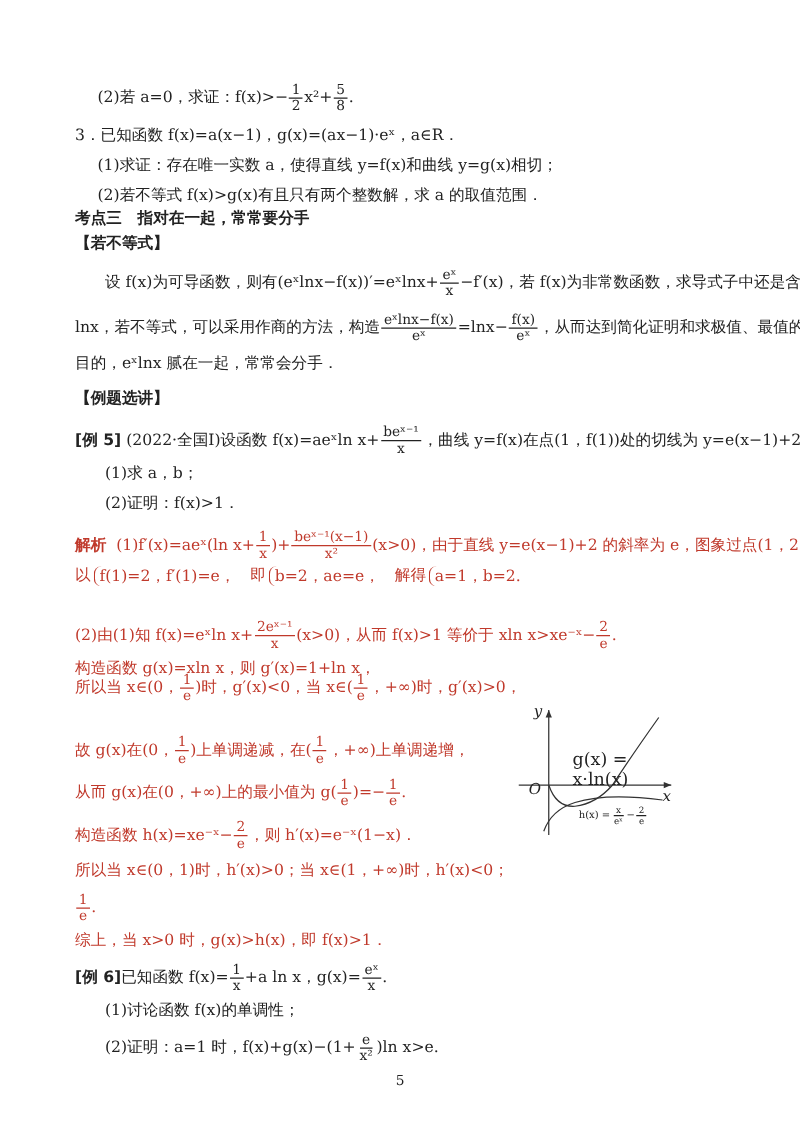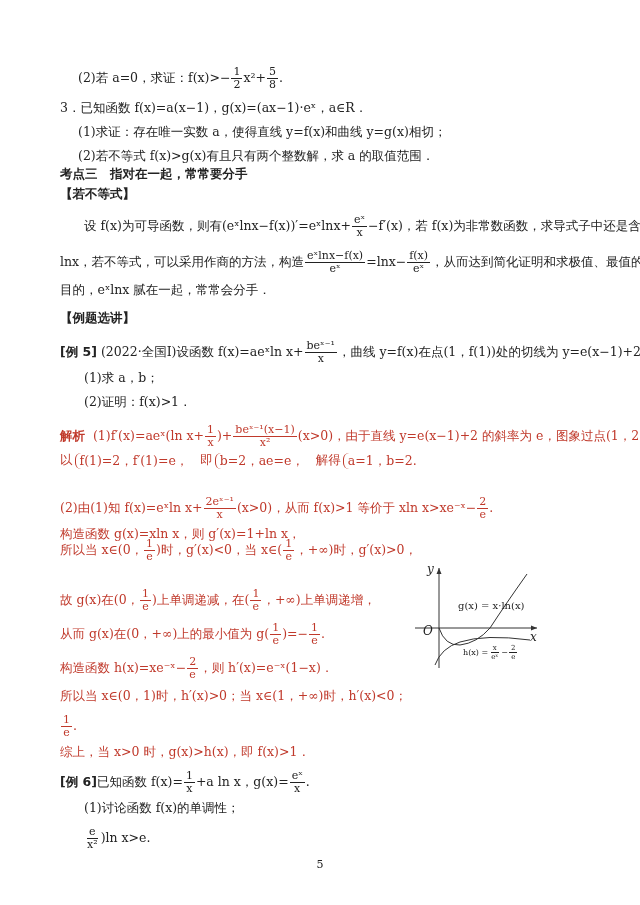--- a/index.html
+++ b/index.html
@@ -155,21 +155,21 @@
     <line x1="10" y1="68" x2="132" y2="68" stroke="#333" stroke-width="1"></line>
     <polygon points="132,68 126,65.5 126,70.5" fill="#333"></polygon>
     <line x1="34" y1="108" x2="34" y2="8" stroke="#333" stroke-width="1"></line>
     <polygon points="34,8 31.5,14 36.5,14" fill="#333"></polygon>
     <path d="M34,68 Q40,86 55,85 Q72,83 85,68 Q100,45 122,14" fill="none" stroke="#333" stroke-width="1"></path>
     <path d="M30,105 Q36,88 55,82 Q80,74 125,80" fill="none" stroke="#333" stroke-width="1"></path>
   </svg>
   <span style="position:absolute;left:22px;top:2px;font-style:italic;font-size:12px;">y</span>
   <span style="position:absolute;left:125px;top:70px;font-style:italic;font-size:12px;">x</span>
   <span style="position:absolute;left:18px;top:64px;font-style:italic;font-size:12px;">O</span>
-  <span style="position:absolute;left:53px;top:40px;font-size:10px;">g(x) = x·ln(x)</span>
+  <span style="position:absolute;left:53px;top:40px;font-size:14px;">g(x) = x·ln(x)</span>
   <span style="position:absolute;left:58px;top:84px;font-size:8px;white-space:nowrap;">
     <span>h(x) =</span><span class="frac" style="font-size:7px;line-height:8px;">
         <span class="num">x</span>
         <span class="den">eˣ</span>
       </span><span>−</span><span class="frac" style="font-size:7px;line-height:8px;">
         <span class="num">2</span>
         <span class="den">e</span>
       </span>
   </span>
 </div>
@@ -178,19 +178,19 @@
   <span class="bold">[例 6]</span><span>已知函数 f(x)=</span><span class="frac">
       <span class="num">1</span>
       <span class="den">x</span>
     </span><span>+a ln x，g(x)=</span><span class="frac">
       <span class="num">eˣ</span>
       <span class="den">x</span>
     </span><span>.</span>
 </div>
 <div class="line" style="left:84px;top:800px;">(1)讨论函数 f(x)的单调性；</div>
 <div class="line" style="left:84px;top:826px;">
-  <span class="frac">
+  <span>(2)证明：a=1 时，f(x)+g(x)−(1+</span><span class="frac">
       <span class="num">e</span>
       <span class="den">x²</span>
     </span><span>)ln x&gt;e.</span>
 </div>
 
 <div class="pagenum">5</div>
 
 </body></html>

